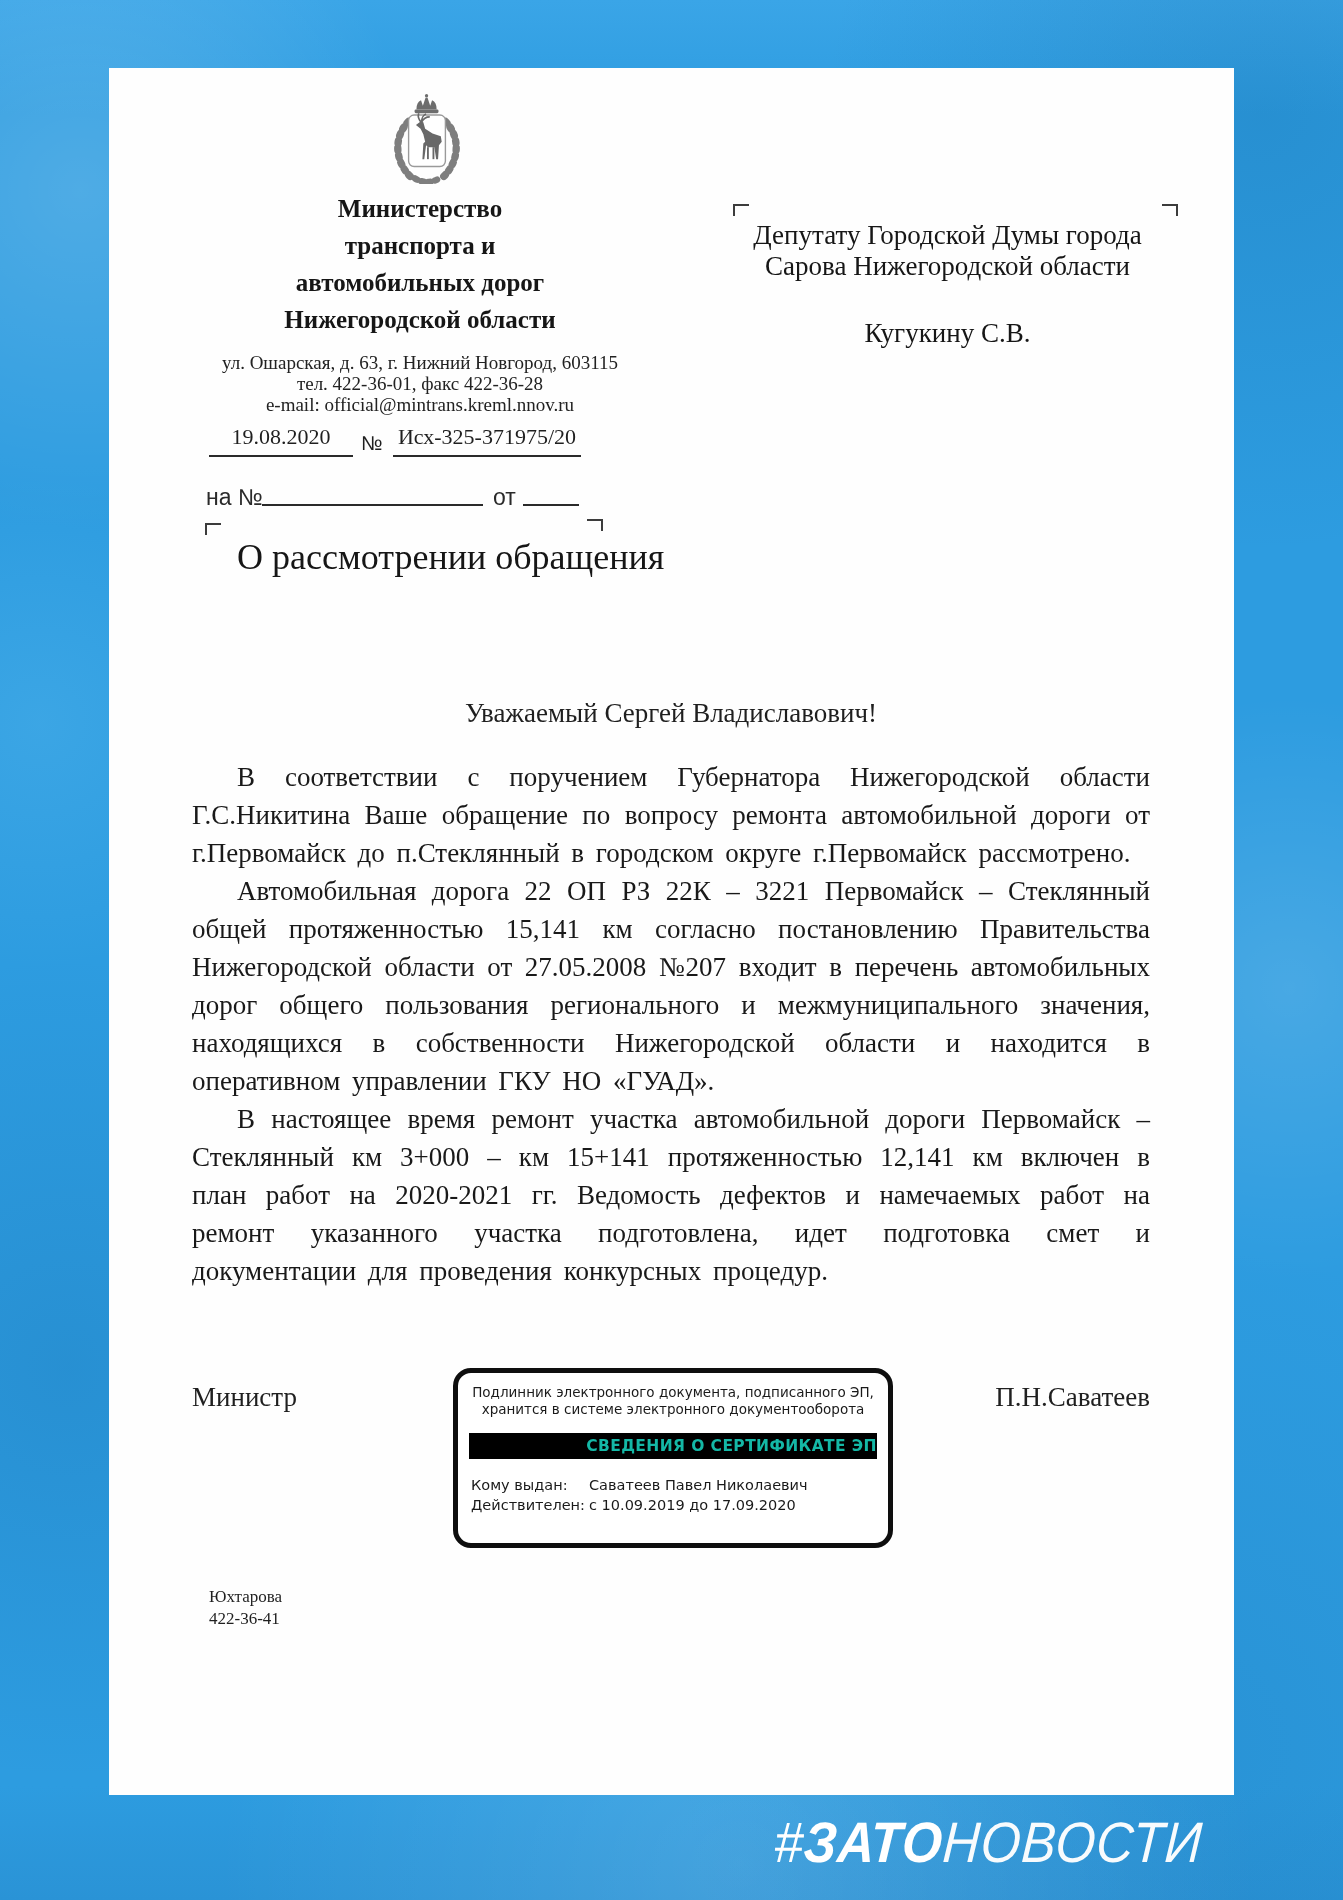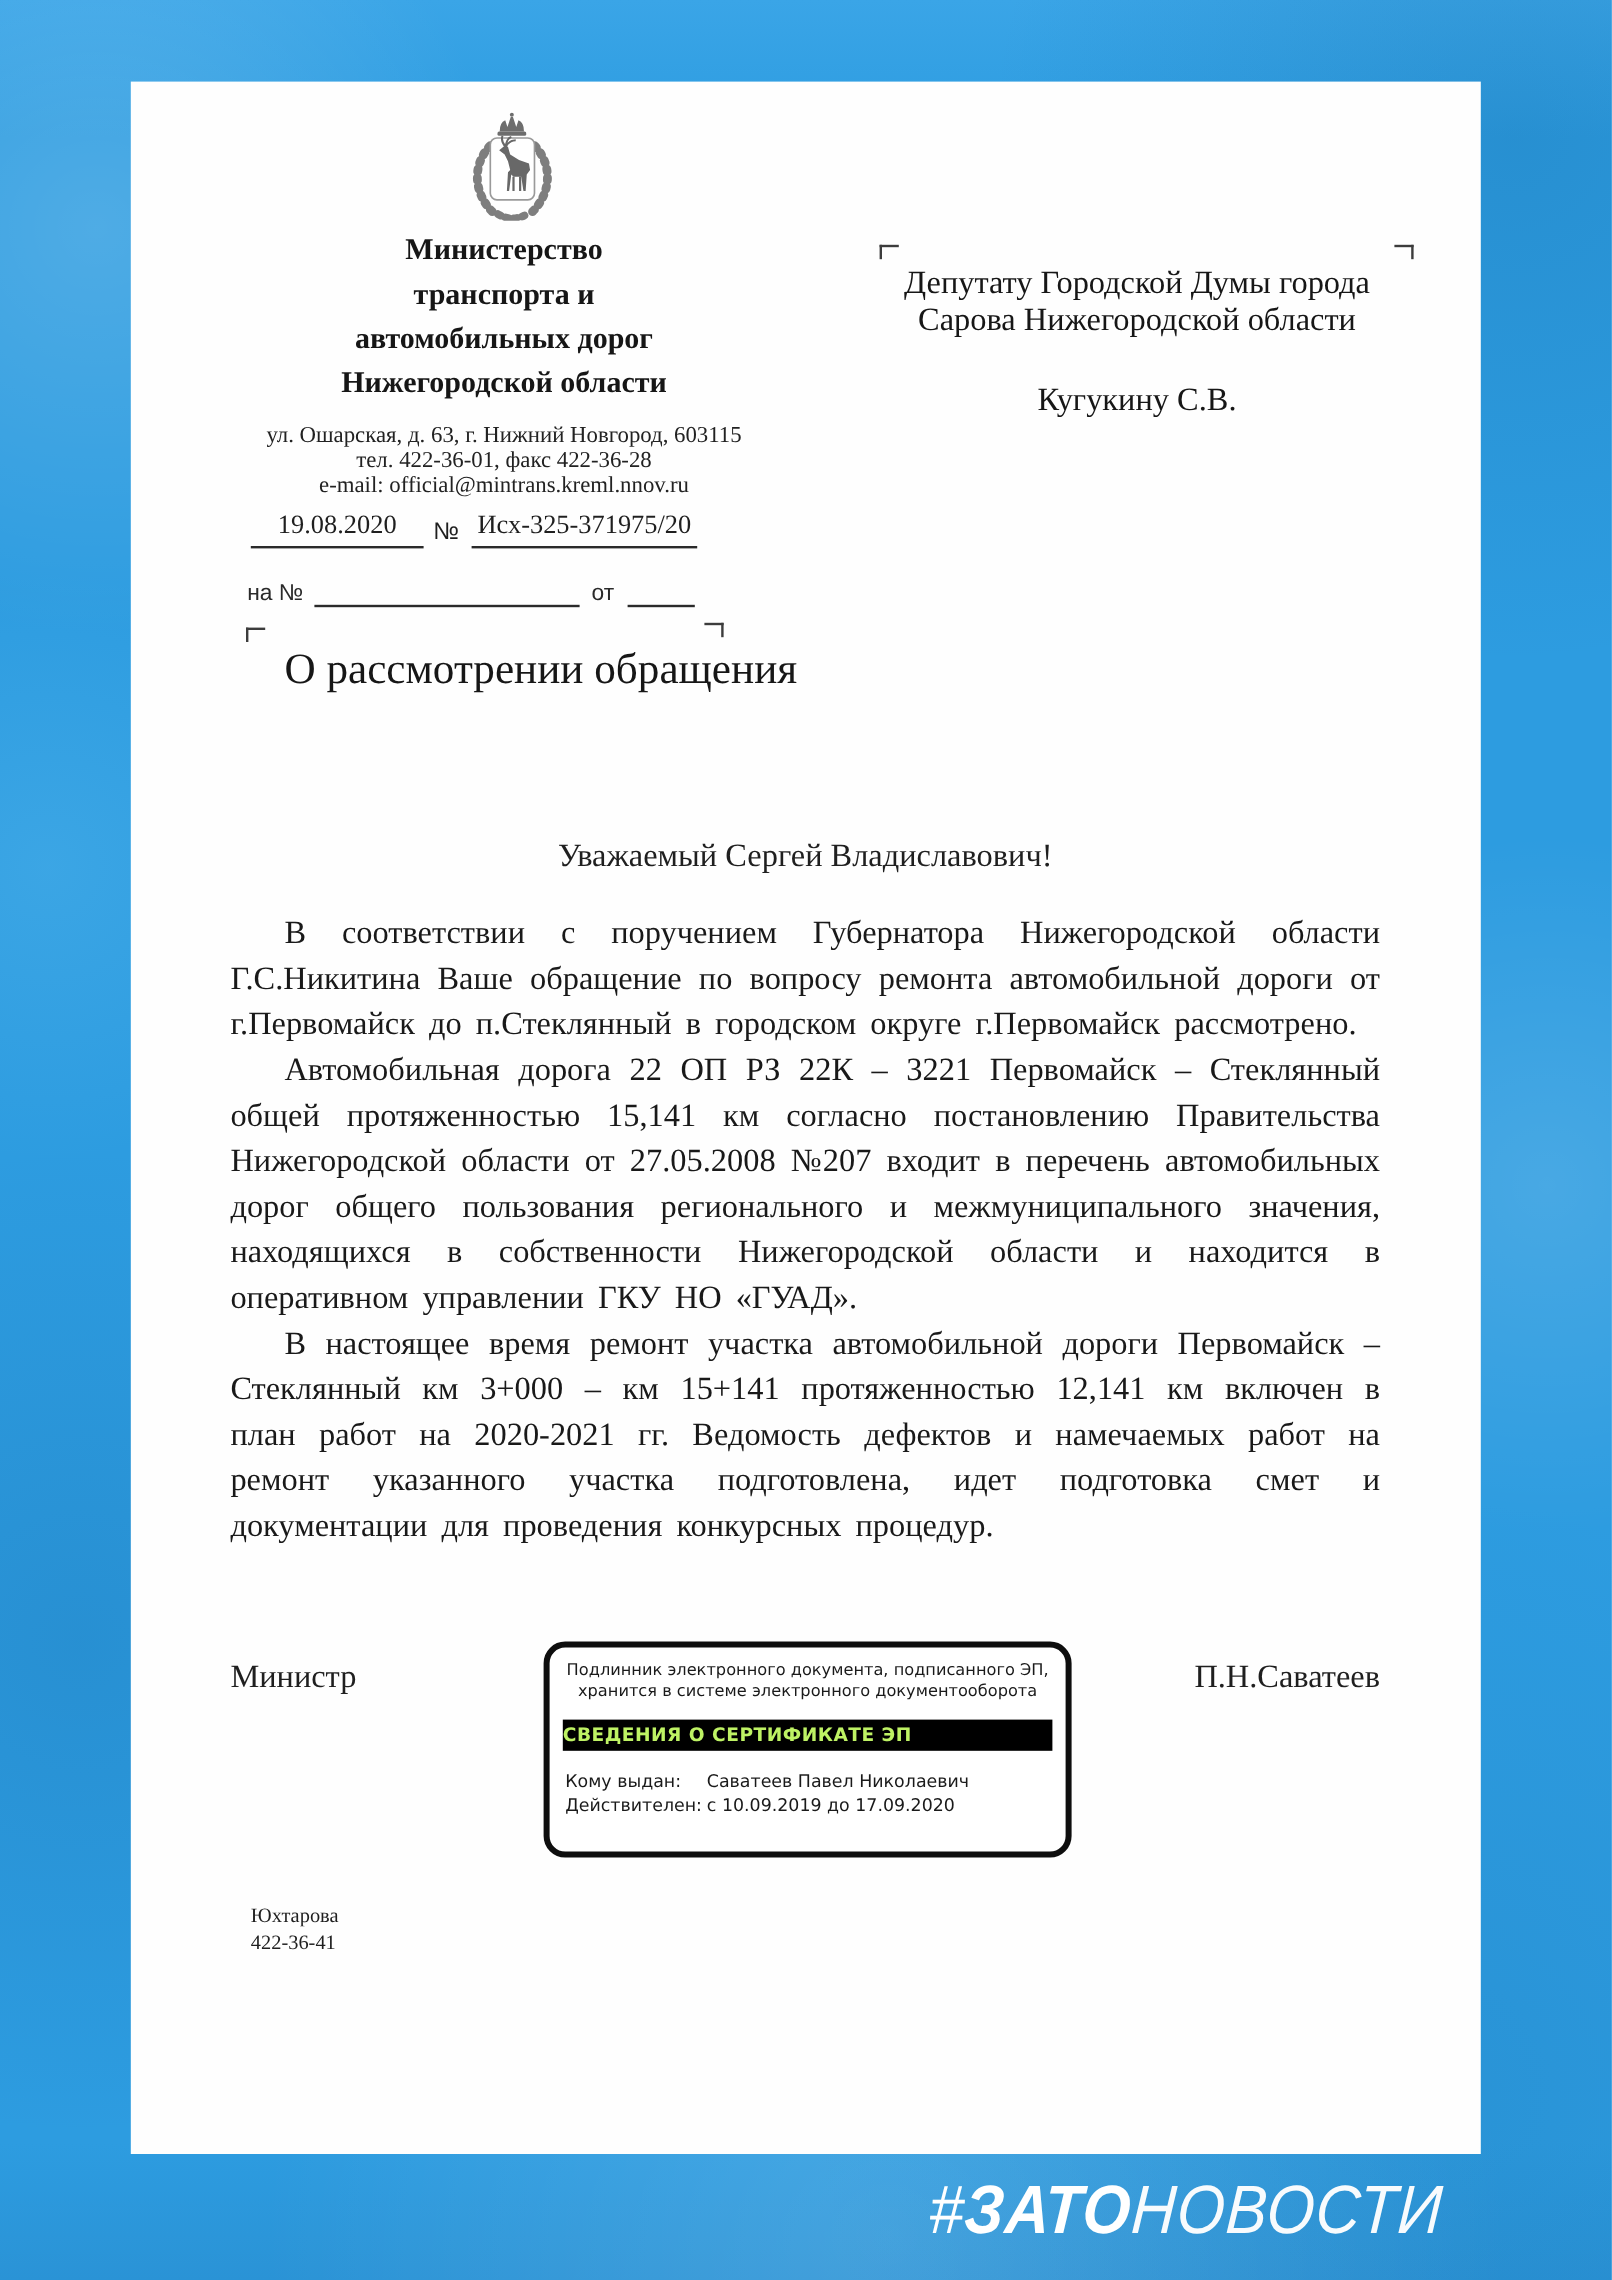--- a/index.html
+++ b/index.html
@@ -28,21 +28,21 @@
     font-weight:bold;font-size:25px;line-height:37px;color:#161616;}
   .address{position:absolute;left:96px;top:284px;width:430px;text-align:center;
     font-size:19px;line-height:21px;color:#222;}
   
   .date-row{position:absolute;left:0;top:356px;width:540px;height:34px;font-size:22px;text-decoration:underline;}
   .date-row .u{position:absolute;top:0;text-align:center;border-bottom:2px solid #2a2a2a;padding-bottom:5px;}
   .date-val{left:100px;width:144px;}
   .nsign{position:absolute;left:252px;top:8px;font-family:"Liberation Sans",sans-serif;font-size:20px;}
   .num-val{left:284px;width:188px;}
   
-  .ref-row{position:absolute;left:0;top:416px;width:540px;height:26px;font-family:"Liberation Sans",sans-serif;font-size:19px;color:#2a2a2a;}
+  .ref-row{position:absolute;left:0;top:416px;width:540px;height:26px;font-family:"Liberation Sans",sans-serif;font-size:23px;color:#2a2a2a;}
   .ref-row .lbl{position:absolute;top:0;}
   .ref-lbl{left:97px;}
   .ref-line{position:absolute;top:0;height:20px;border-bottom:2px solid #2a2a2a;}
   .ref-line1{left:153px;width:221px;}
   .ref-from{left:384px;}
   .ref-line2{left:414px;width:56px;}
   
   .corner{position:absolute;width:14px;height:10px;}
   .corner.tl{border-left:2px solid #3c3c3c;border-top:2px solid #3c3c3c;}
   .corner.tr{border-right:2px solid #3c3c3c;border-top:2px solid #3c3c3c;}
@@ -61,21 +61,21 @@
   .body-text{position:absolute;left:83px;top:690px;width:958px;
     font-size:27px;line-height:38px;text-align:justify;word-spacing:5px;color:#191919;}
   .body-text p{margin:0;text-indent:45px;}
   
   .sig-row{position:absolute;left:83px;top:1314px;width:958px;font-size:27px;display:flex;justify-content:space-between;gap:18px;}
   
   .stamp{position:absolute;left:344px;top:1300px;width:440px;height:180px;box-sizing:border-box;
     border:5px solid #0e0e0e;border-radius:18px;background:#fff;
     font-family:"DejaVu Sans",sans-serif;color:#1a1a1a;}
   .stamp-head{margin-top:11px;text-align:center;font-size:13.5px;line-height:17px;}
-  .stamp-bar{margin:15px 11px 16px 11px;background:#000;color:#bef264;text-align:left;
+  .stamp-bar{margin:15px 11px 16px 11px;background:#000;color:#14b8a6;text-align:right;
     font-size:15.5px;font-weight:bold;padding:4px 0;letter-spacing:.4px;}
   .stamp-rows{margin:11px 0 0 13px;font-size:14.5px;line-height:20px;}
   .slabel{display:inline-block;min-width:118px;}
   
   .contact{position:absolute;left:100px;top:1518px;font-size:17px;line-height:22px;}
   
   .watermark{position:absolute;top:1812px;right:140px;color:#fff;
     font-family:"Liberation Sans",sans-serif;font-style:italic;font-size:57px;line-height:60px;
     transform:scaleX(.9) skewX(-4deg);transform-origin:right center;white-space:nowrap;letter-spacing:1px;}
   .wm-hash{font-weight:400;}

